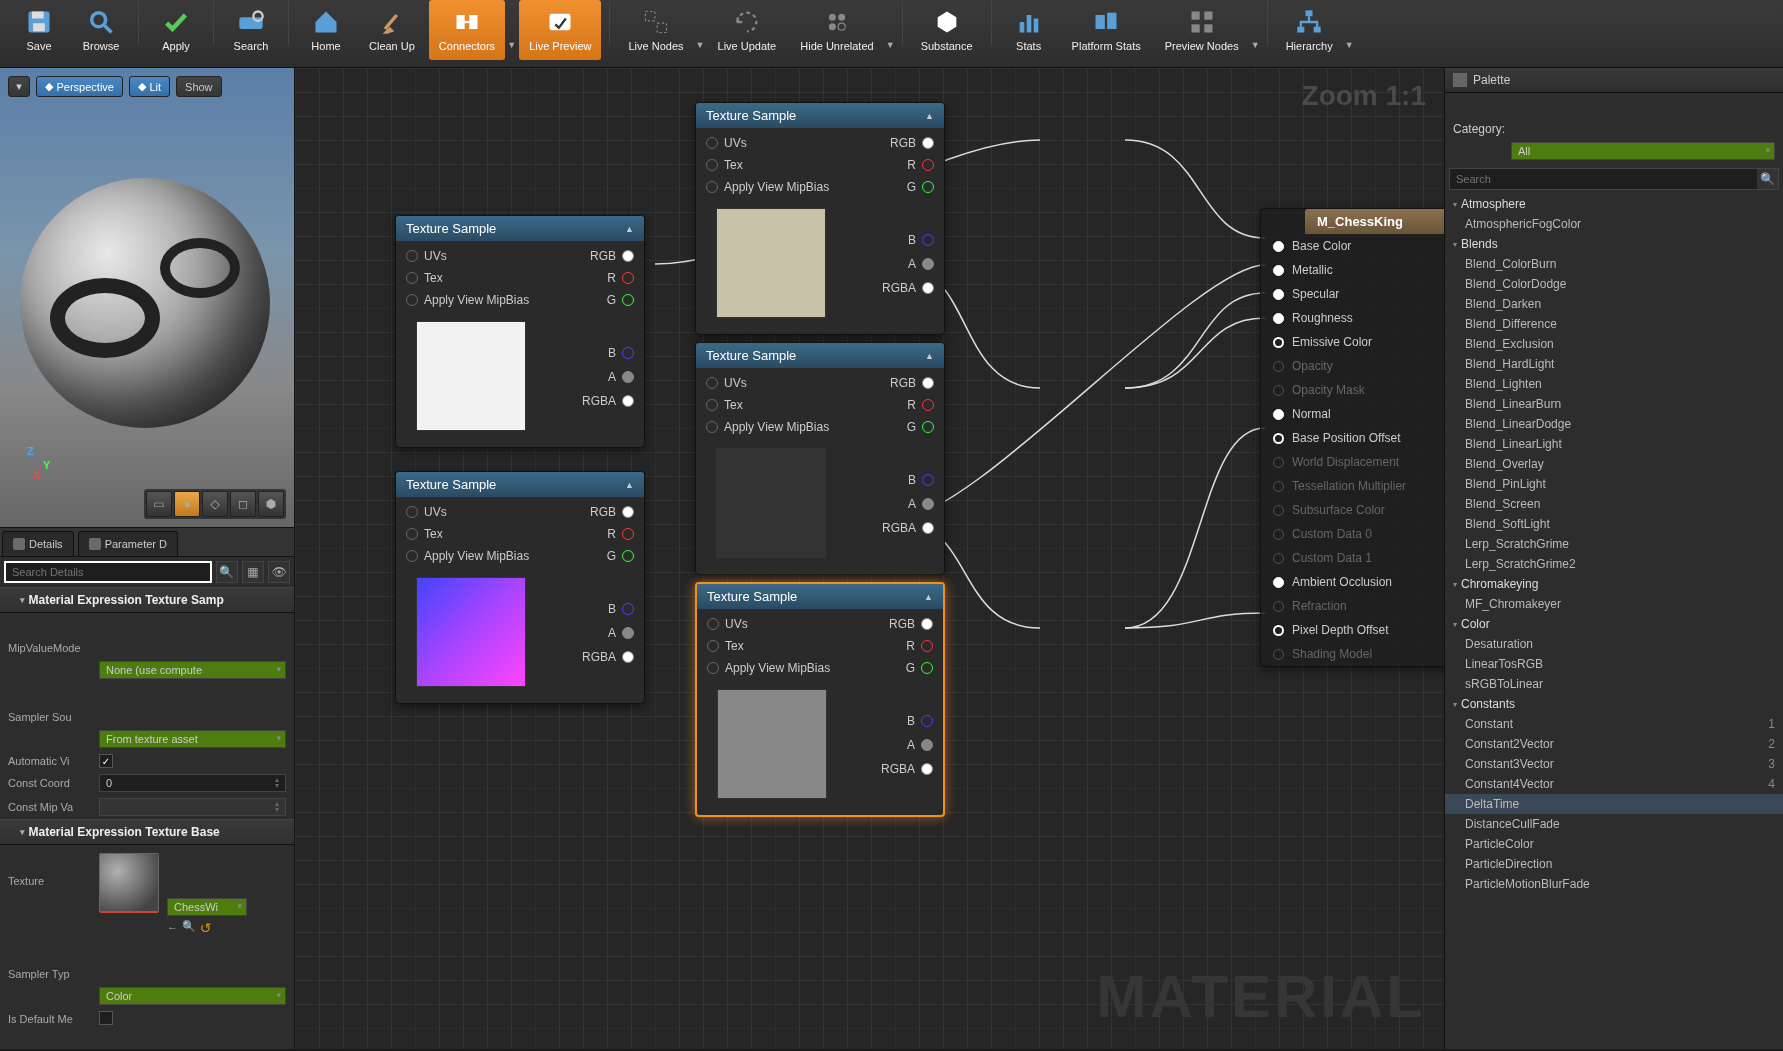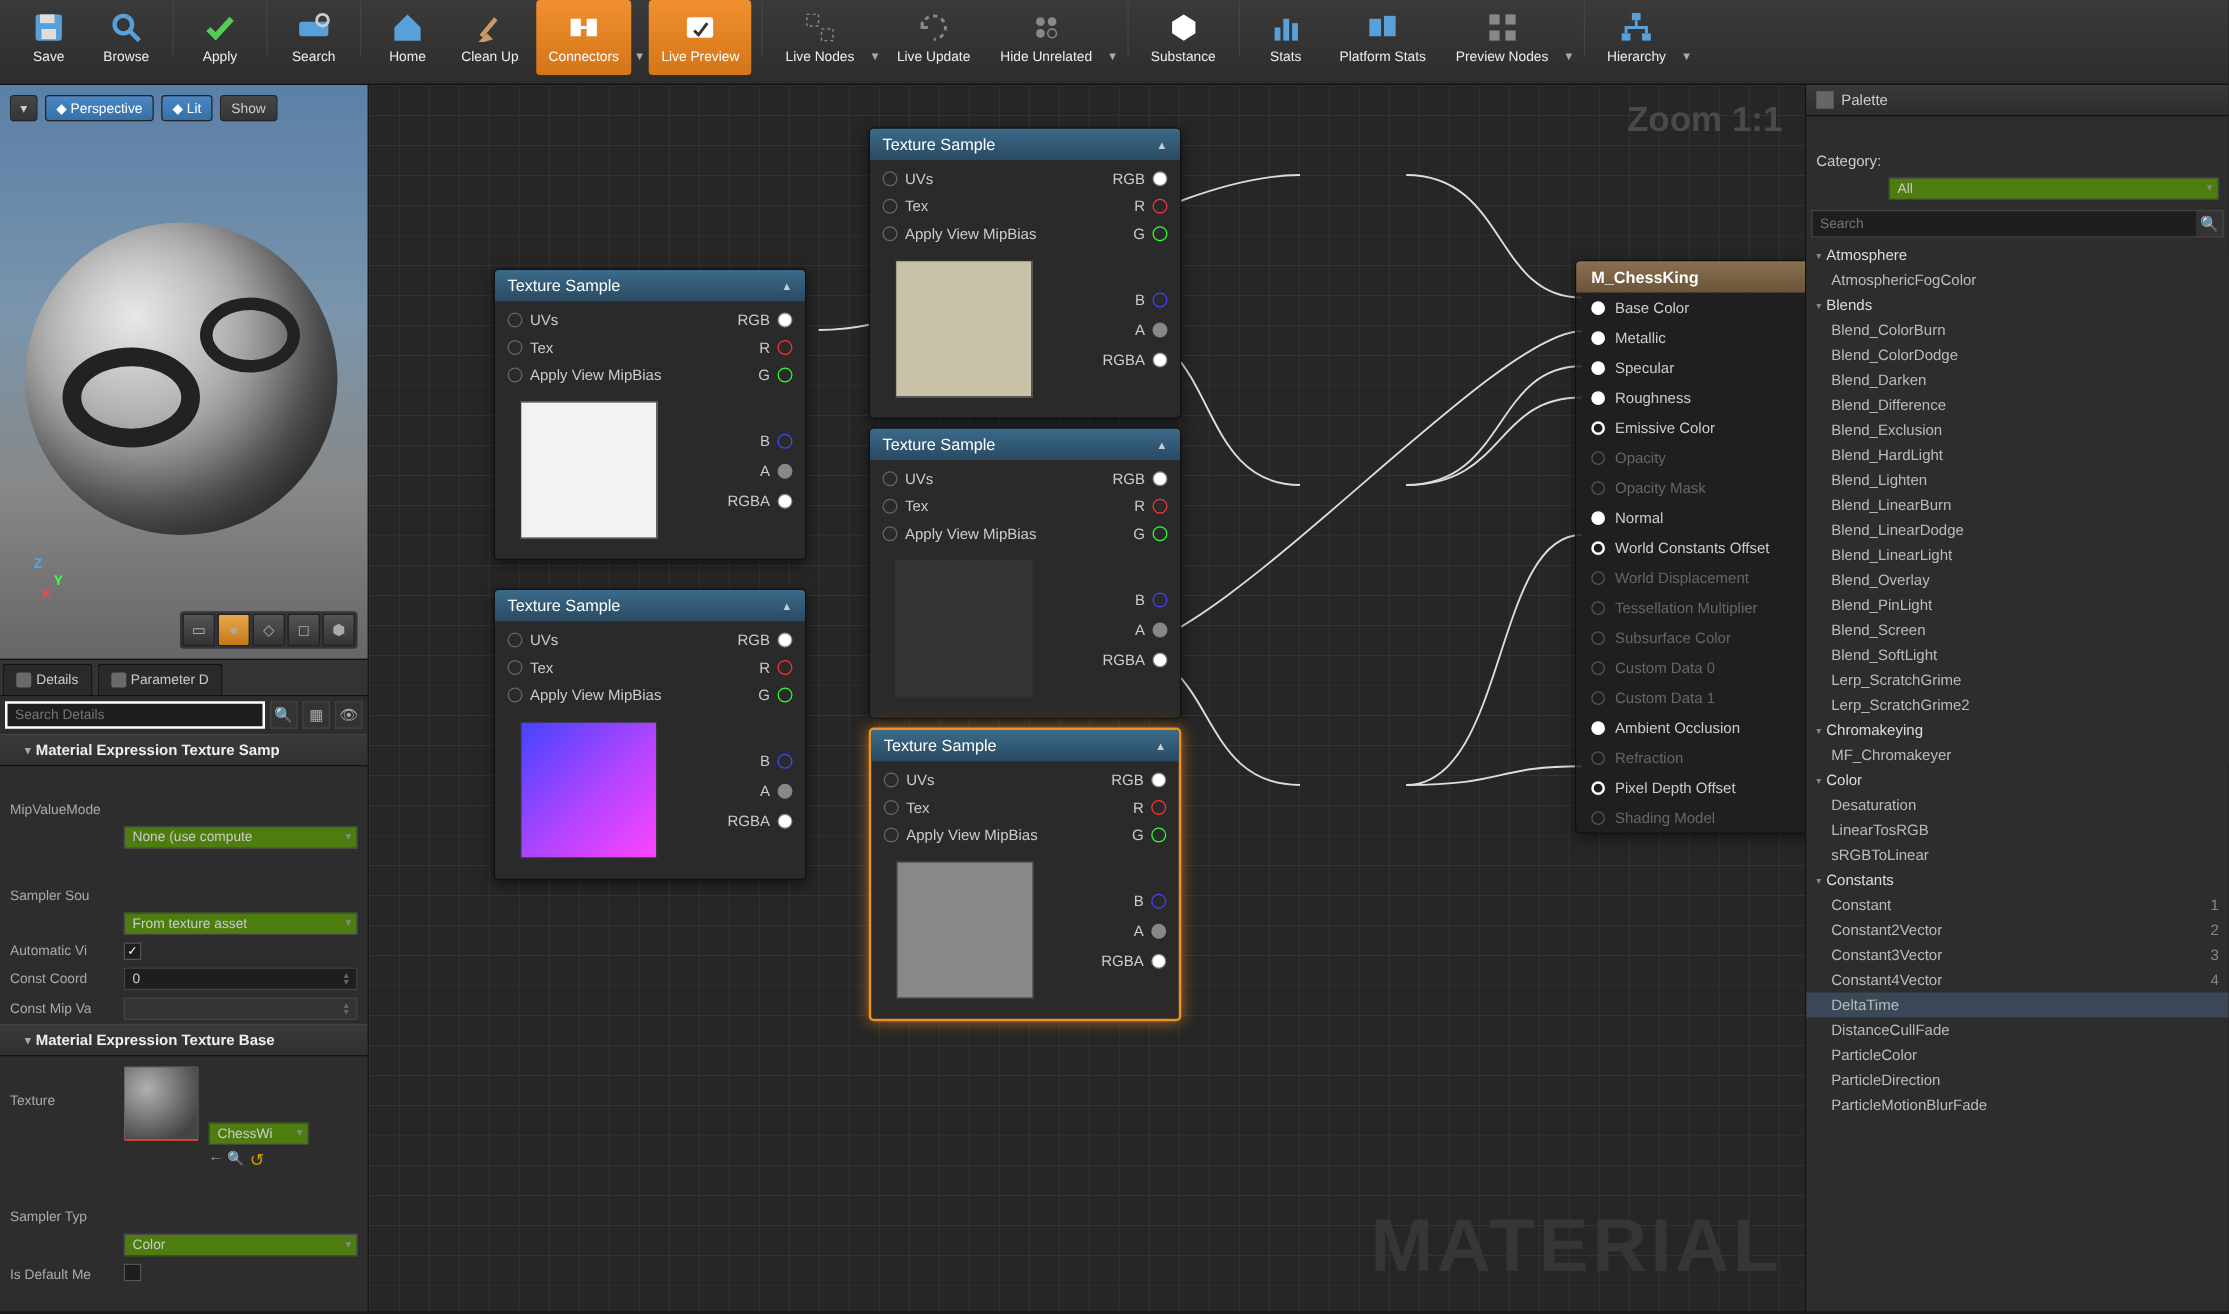--- a/index.html
+++ b/index.html
@@ -75,21 +75,21 @@
 .node-header .collapse{font-size:9px; color:#ccc; cursor:pointer;}
 .node-body { padding:4px 0;}
 .node-row { display:flex; justify-content:space-between; align-items:center; padding:4px 10px; font-size:12px;}
 .pin { width:12px; height:12px; border-radius:50%; border:1px solid #888; }
 .pin.rgb{background:#fff;} .pin.r{border-color:#f33;background:transparent;} .pin.g{border-color:#3f3;background:transparent;} .pin.b{border-color:#44f;background:transparent;} .pin.a{background:#888;} .pin.rgba{background:#fff;}
 .pin-in{display:flex;align-items:center;gap:6px;} .pin-in .pin{border-color:#666;background:transparent;}
 .pin-out{display:flex;align-items:center;gap:6px;}
 .node-preview { margin:6px 10px 8px 10px; width:110px; height:110px; background:#555; border:1px solid #333;}
 
 .output-node { position:absolute; background:rgba(30,30,30,0.85); border:1px solid #111; border-radius:4px; box-shadow:0 3px 10px rgba(0,0,0,0.5);}
-.output-header { background:linear-gradient(#8a7050,#6a5438); color:#fff; padding:5px 12px; font-size:13px; border-radius:3px 3px 0 0; font-weight:bold;}
+.output-header { background:linear-gradient(#8a7050,#6a5438); color:#fff; padding:5px 12px; font-size:13px; border-radius:3px 3px 0 0; font-weight:bold;margin-left:44px;}
 .output-row { display:flex; align-items:center; gap:8px; padding:5px 12px; font-size:12px;}
 .output-row.disabled{color:#666;}
 .output-row .pin{width:11px;height:11px;}
 .output-row .pin.filled{background:#fff;border-color:#fff;}
 .output-row .pin.ring{background:transparent;border:2px solid #fff;}
 .output-row.disabled .pin{border-color:#555;background:transparent;}
 
 .wire { position:absolute; pointer-events:none; }
 .wire path { stroke:#ddd; stroke-width:1.5; fill:none;}
 
@@ -585,21 +585,21 @@
           <div class="output-row disabled">
             <span class="pin"></span>
             <span>Opacity Mask</span>
           </div>
           <div class="output-row">
             <span class="pin filled"></span>
             <span>Normal</span>
           </div>
           <div class="output-row">
             <span class="pin ring"></span>
-            <span>World Constants Offset</span>
+            <span>Base Position Offset</span>
           </div>
           <div class="output-row disabled">
             <span class="pin"></span>
             <span>World Displacement</span>
           </div>
           <div class="output-row disabled">
             <span class="pin"></span>
             <span>Tessellation Multiplier</span>
           </div>
           <div class="output-row disabled">

